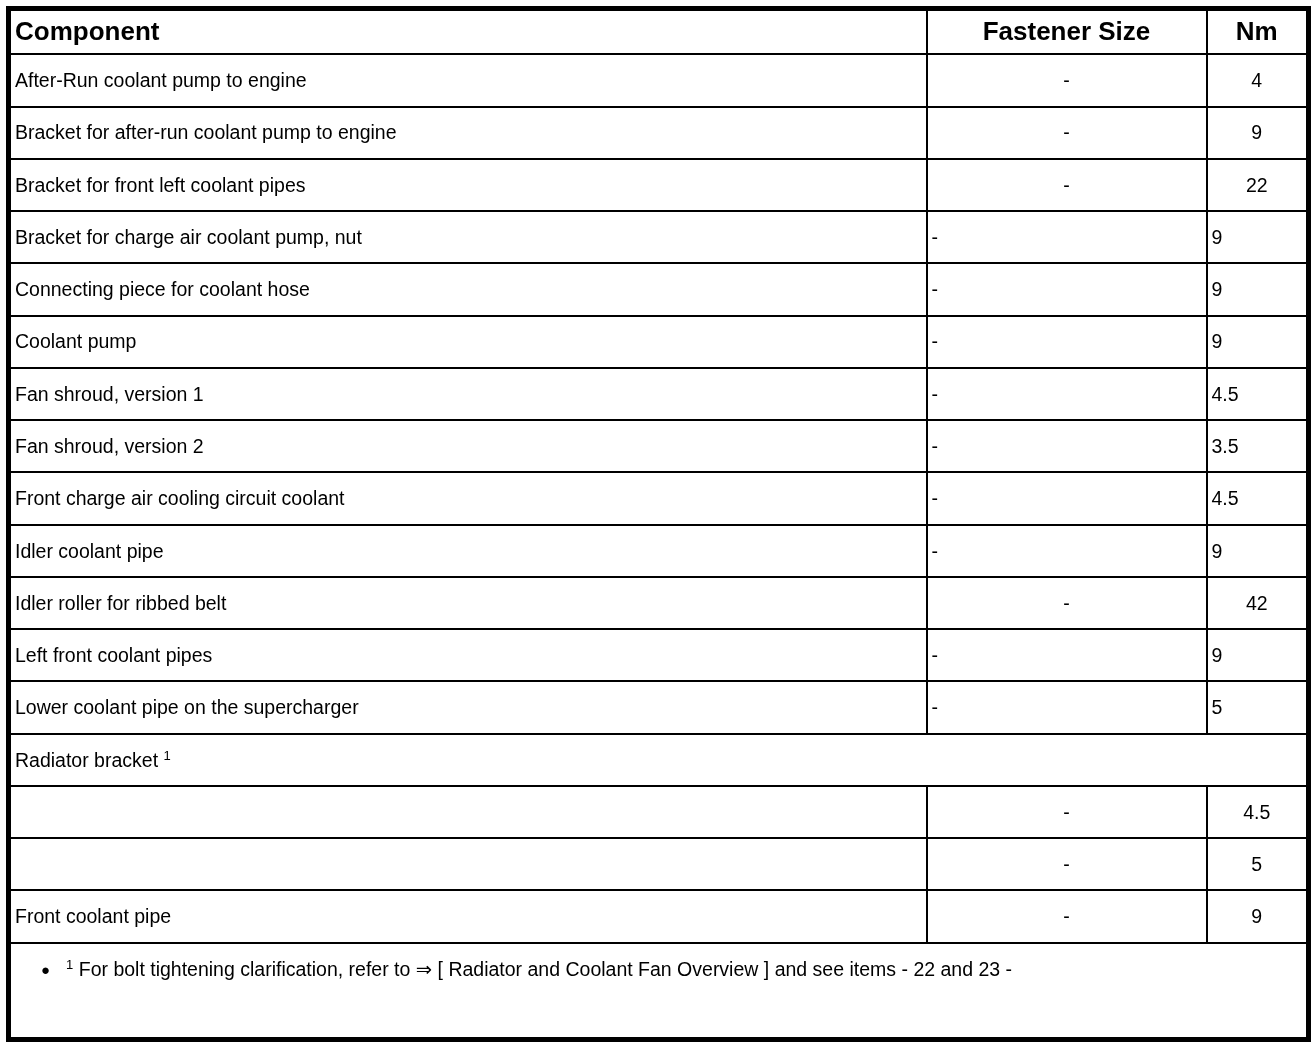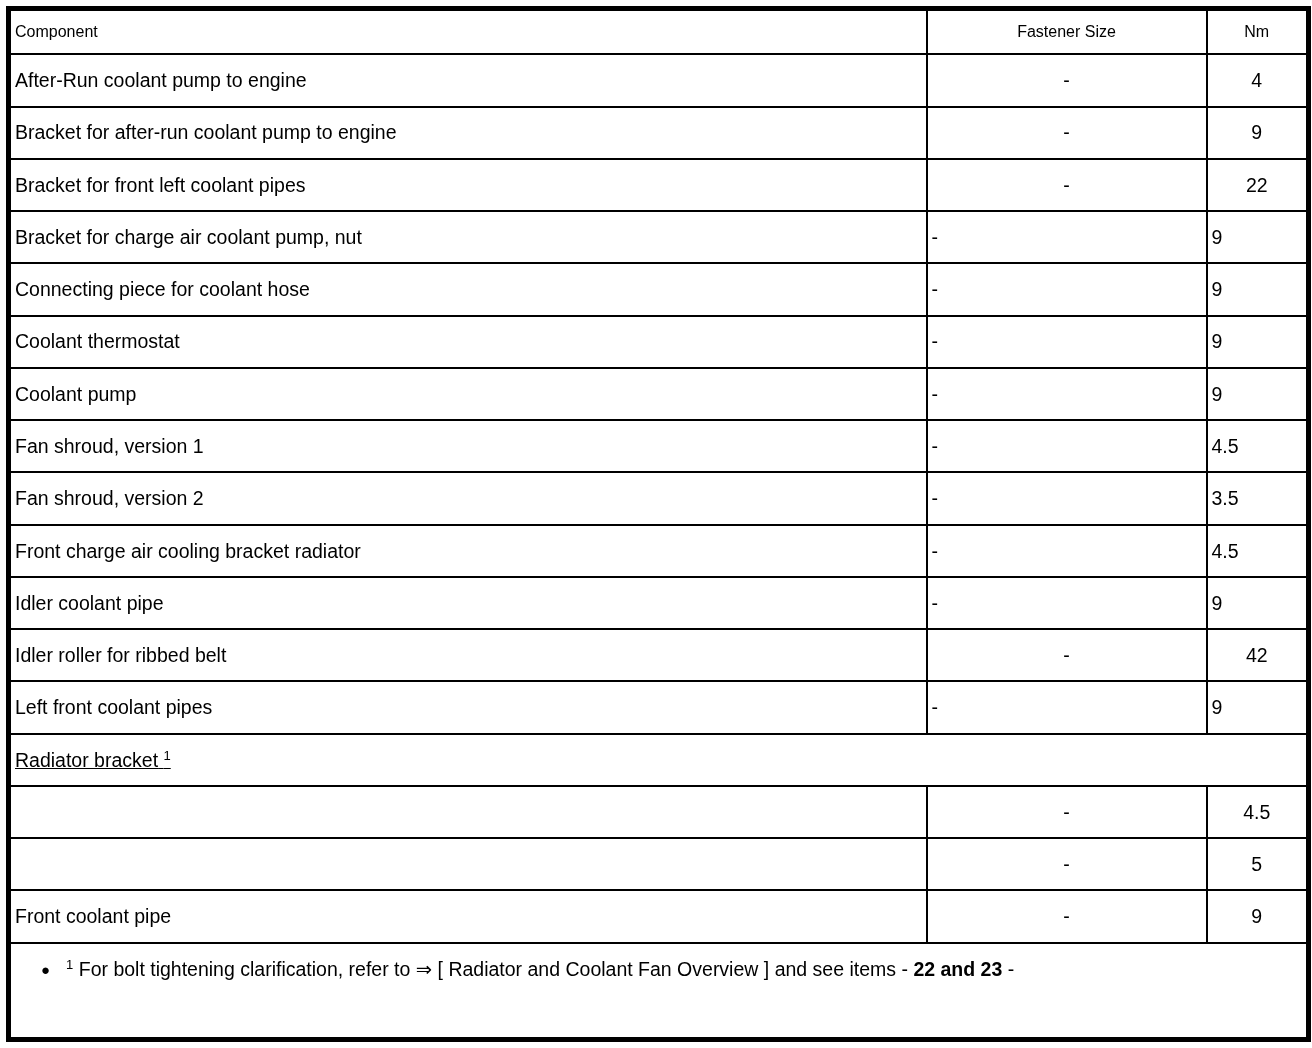--- a/index.html
+++ b/index.html
@@ -30,48 +30,48 @@
   th, td {
     border: 2px solid #000000;
     font-size: 19.5px;
     line-height: 1.15;
     padding: 2px 4px;
     vertical-align: middle;
     overflow: hidden;
     white-space: nowrap;
   }
   tr.hdr th {
-    font-weight: normal;
-    font-size: 16px;
+    font-weight: bold;
+    font-size: 26px;
     height: 38px;
   }
   tr.data { height: 52px; }
   th.h-component { text-align: left; }
   th.h-fastener, th.h-nm { }
   .al { text-align: left; }
   .ac { text-align: center; }
   sup.fn {
     font-size: 13px;
     vertical-align: super;
     line-height: 0;
   }
-  td.span-cell { text-align: left; text-decoration: underline; }
+  td.span-cell { text-align: left; }
   tr.footnote-row { height: 96px; }
   td.footnote-cell {
     vertical-align: top;
     padding: 14px 8px 0 30px;
     white-space: normal;
   }
   .bullet {
     display: inline-block;
     font-size: 15px;
     vertical-align: 1px;
     margin-right: 16px;
   }
-  .fn-bold { font-weight: bold; }
+  .fn-bold { font-weight: normal; }
 </style>
 </head>
 <body>
 
 <div class="page">
   <table class="spec">
     <colgroup>
       <col class="c-component">
         <col class="c-fastener">
         <col class="c-nm">
@@ -102,58 +102,58 @@
       <td class="al">Bracket for charge air coolant pump, nut</td>
       <td class="al">-</td>
       <td class="al">9</td>
     </tr>
     <tr class="data">
       <td class="al">Connecting piece for coolant hose</td>
       <td class="al">-</td>
       <td class="al">9</td>
     </tr>
     <tr class="data">
-      <td class="al">Coolant thermostat</td>
-      <td class="al">-</td>
-      <td class="al">9</td>
-    </tr>
-    <tr class="data">
       <td class="al">Coolant pump</td>
       <td class="al">-</td>
       <td class="al">9</td>
     </tr>
     <tr class="data">
       <td class="al">Fan shroud, version 1</td>
       <td class="al">-</td>
       <td class="al">4.5</td>
     </tr>
     <tr class="data">
       <td class="al">Fan shroud, version 2</td>
       <td class="al">-</td>
       <td class="al">3.5</td>
     </tr>
     <tr class="data">
-      <td class="al">Front charge air cooling bracket radiator</td>
+      <td class="al">Front charge air cooling circuit coolant</td>
       <td class="al">-</td>
       <td class="al">4.5</td>
     </tr>
     <tr class="data">
       <td class="al">Idler coolant pipe</td>
       <td class="al">-</td>
       <td class="al">9</td>
     </tr>
     <tr class="data">
       <td class="al">Idler roller for ribbed belt</td>
       <td class="ac">-</td>
       <td class="ac">42</td>
     </tr>
     <tr class="data">
       <td class="al">Left front coolant pipes</td>
       <td class="al">-</td>
       <td class="al">9</td>
+    </tr>
+    <tr class="data">
+      <td class="al">Lower coolant pipe on the supercharger</td>
+      <td class="al">-</td>
+      <td class="al">5</td>
     </tr>
     <tr class="data">
       <td class="span-cell" colspan="3">
         <span>Radiator bracket</span>
         <sup class="fn">1</sup>
       </td>
     </tr>
     <tr class="data">
       <td class="al"></td>
       <td class="ac">-</td>

